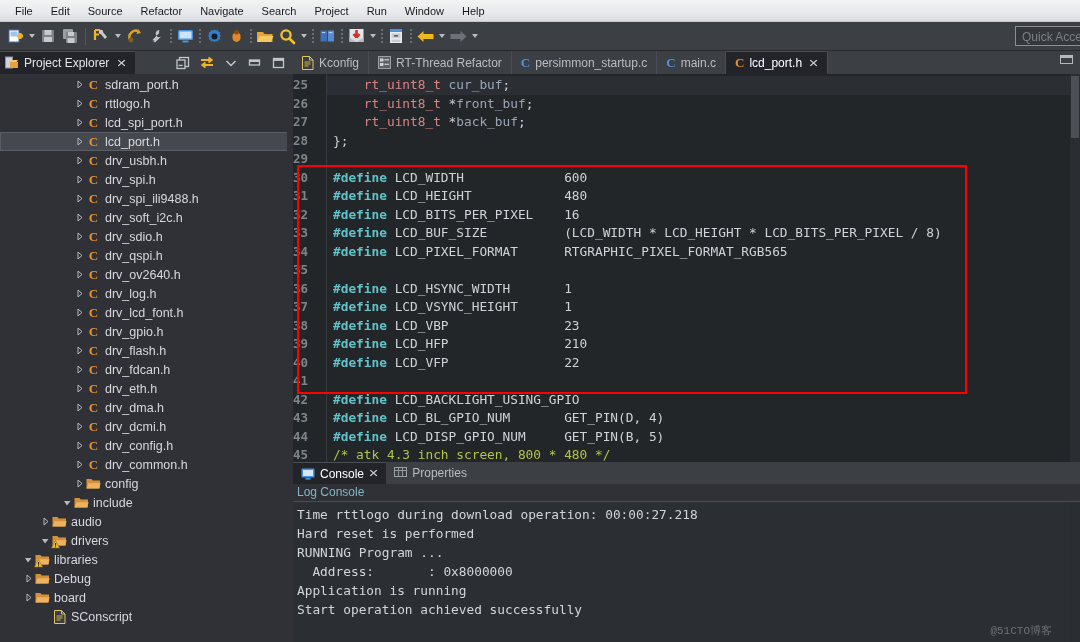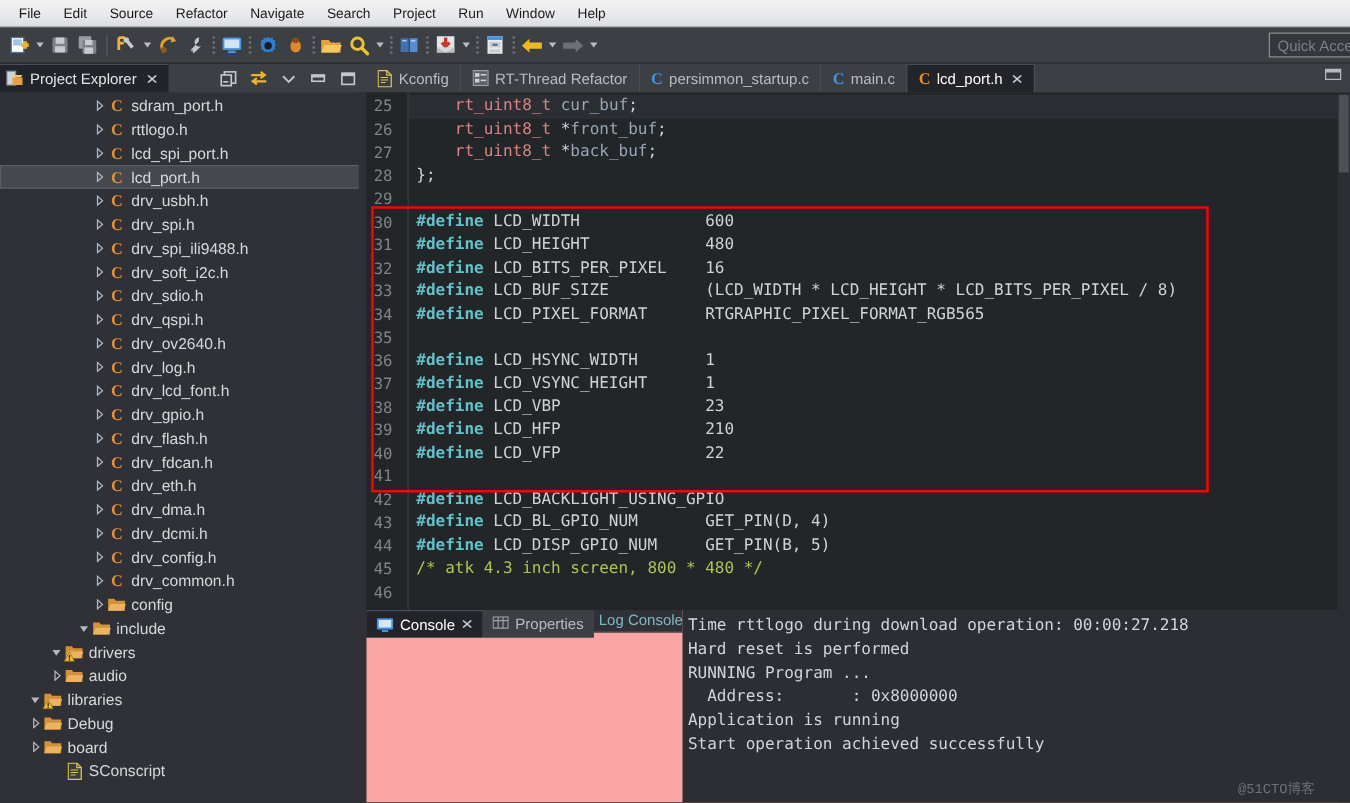--- a/index.html
+++ b/index.html
@@ -157,23 +157,23 @@
     background: #232629; overflow: hidden;
     display: flex;
   }
   .gutter {
     width: 34px; background: #232629;
     border-right: 1px solid #3a3e44;
     flex: none; padding-top: 2px;
   }
   .gln {
     height: 18.5px; line-height: 18.5px;
-    text-align: center; padding-right: 6px;
+    text-align: left; padding-right: 6px;
     font-family: "DejaVu Sans Mono", monospace;
-    font-size: 12.5px; color: #7f848b;
+    font-size: 12.5px; color: #7f848b; font-weight: bold;
   }
   .codearea { flex: 1; padding-top: 2px; position: relative; overflow: hidden; }
   .cline {
     height: 18.5px; line-height: 18.5px;
     font-family: "DejaVu Sans Mono", monospace;
     font-size: 12.8px; color: #cfd2d6;
     white-space: pre; padding-left: 6px;
   }
   .cline.cur { background: #2b2f33; }
   .kw   { color: #62c2c9; font-weight: bold; }
@@ -188,21 +188,21 @@
   .edscroll {
     position: absolute; right: 0; top: 0; width: 10px; height: 100%;
     background: #2a2d31;
   }
   .edscroll .thumb {
     position: absolute; left: 1px; width: 8px; height: 62px; top: 2px;
     background: #4d5157;
   }
 
   
-  .console { height: 154px; display: flex; flex-direction: row; background: #fca5a5; }
+  .console { height: 180px; display: flex; flex-direction: column; background: #c2410c; }
   .cntabrow { height: 22px; display: flex; align-items: stretch; background: #3c4045; }
   .cntab {
     display: flex; align-items: center; gap: 5px;
     padding: 0 8px; font-size: 12px; color: #b9bcc1;
     background: #3c4045;
   }
   .cntab.active { background: #22242a; color: #ffffff; border-top: 1px solid #4a4e54; }
   .cntab .closeX { font-size: 11px; color: #cdd0d4; transform: scaleX(1.15); }
   .cnfill { flex: 1; background: #3c4045; }
   .cnsub {
@@ -712,52 +712,52 @@
             <span class="ticon" style="position: relative;">
               <svg width="15" height="13" viewBox="0 0 15 13" style="display:block">
                 <path d="M0.5 2 h5 l1.2 1.6 h7.3 v8 h-13.5 Z" fill="#d4913a"></path>
                 <path d="M0.5 11.6 l2-5.4 h12.2 l-2 5.4 Z" fill="#edb45f"></path>
               </svg>
             </span>
             <span class="tlabel">include</span>
           </div>
           <div class="trow" style="padding-left: 40px;">
             <span class="arrow">
+              <svg width="8" height="9" viewBox="0 0 8 9" style="display:block">
+                <path d="M2 1 L6 4.5 L2 8 Z" fill="none" stroke="#b4b8bd" stroke-width="1"></path>
+              </svg>
+            </span>
+            <span class="ticon" style="position: relative;">
+              <svg width="15" height="13" viewBox="0 0 15 13" style="display:block">
+                <path d="M0.5 2 h5 l1.2 1.6 h7.3 v8 h-13.5 Z" fill="#d4913a"></path>
+                <path d="M0.5 11.6 l2-5.4 h12.2 l-2 5.4 Z" fill="#edb45f"></path>
+              </svg>
+            </span>
+            <span class="tlabel">audio</span>
+          </div>
+          <div class="trow" style="padding-left: 40px;">
+            <span class="arrow">
               <svg width="9" height="8" viewBox="0 0 9 8" style="display:block">
                 <path d="M1 2 L7.5 2 L4 6.5 Z" fill="#b4b8bd"></path>
               </svg>
             </span>
             <span class="ticon" style="position: relative;">
               <svg width="15" height="13" viewBox="0 0 15 13" style="display:block">
                 <path d="M0.5 2 h5 l1.2 1.6 h7.3 v8 h-13.5 Z" fill="#d4913a"></path>
                 <path d="M0.5 11.6 l2-5.4 h12.2 l-2 5.4 Z" fill="#edb45f"></path>
               </svg>
               <span class="warnDot">
                 <svg width="9" height="9" viewBox="0 0 9 9" style="display:block">
                   <path d="M4.5 0.5 L8.6 8 H0.4 Z" fill="#f2c037" stroke="#8a6a10" stroke-width="0.6"></path>
                   <rect x="4" y="3" width="1.1" height="2.8" fill="#3a2e06"></rect>
                   <rect x="4" y="6.3" width="1.1" height="1.1" fill="#3a2e06"></rect>
                 </svg>
               </span>
             </span>
             <span class="tlabel">drivers</span>
-          </div>
-          <div class="trow" style="padding-left: 40px;">
-            <span class="arrow">
-              <svg width="8" height="9" viewBox="0 0 8 9" style="display:block">
-                <path d="M2 1 L6 4.5 L2 8 Z" fill="none" stroke="#b4b8bd" stroke-width="1"></path>
-              </svg>
-            </span>
-            <span class="ticon" style="position: relative;">
-              <svg width="15" height="13" viewBox="0 0 15 13" style="display:block">
-                <path d="M0.5 2 h5 l1.2 1.6 h7.3 v8 h-13.5 Z" fill="#d4913a"></path>
-                <path d="M0.5 11.6 l2-5.4 h12.2 l-2 5.4 Z" fill="#edb45f"></path>
-              </svg>
-            </span>
-            <span class="tlabel">audio</span>
           </div>
           <div class="trow" style="padding-left: 23px;">
             <span class="arrow">
               <svg width="9" height="8" viewBox="0 0 9 8" style="display:block">
                 <path d="M1 2 L7.5 2 L4 6.5 Z" fill="#b4b8bd"></path>
               </svg>
             </span>
             <span class="ticon" style="position: relative;">
               <svg width="15" height="13" viewBox="0 0 15 13" style="display:block">
                 <path d="M0.5 2 h5 l1.2 1.6 h7.3 v8 h-13.5 Z" fill="#d4913a"></path>

